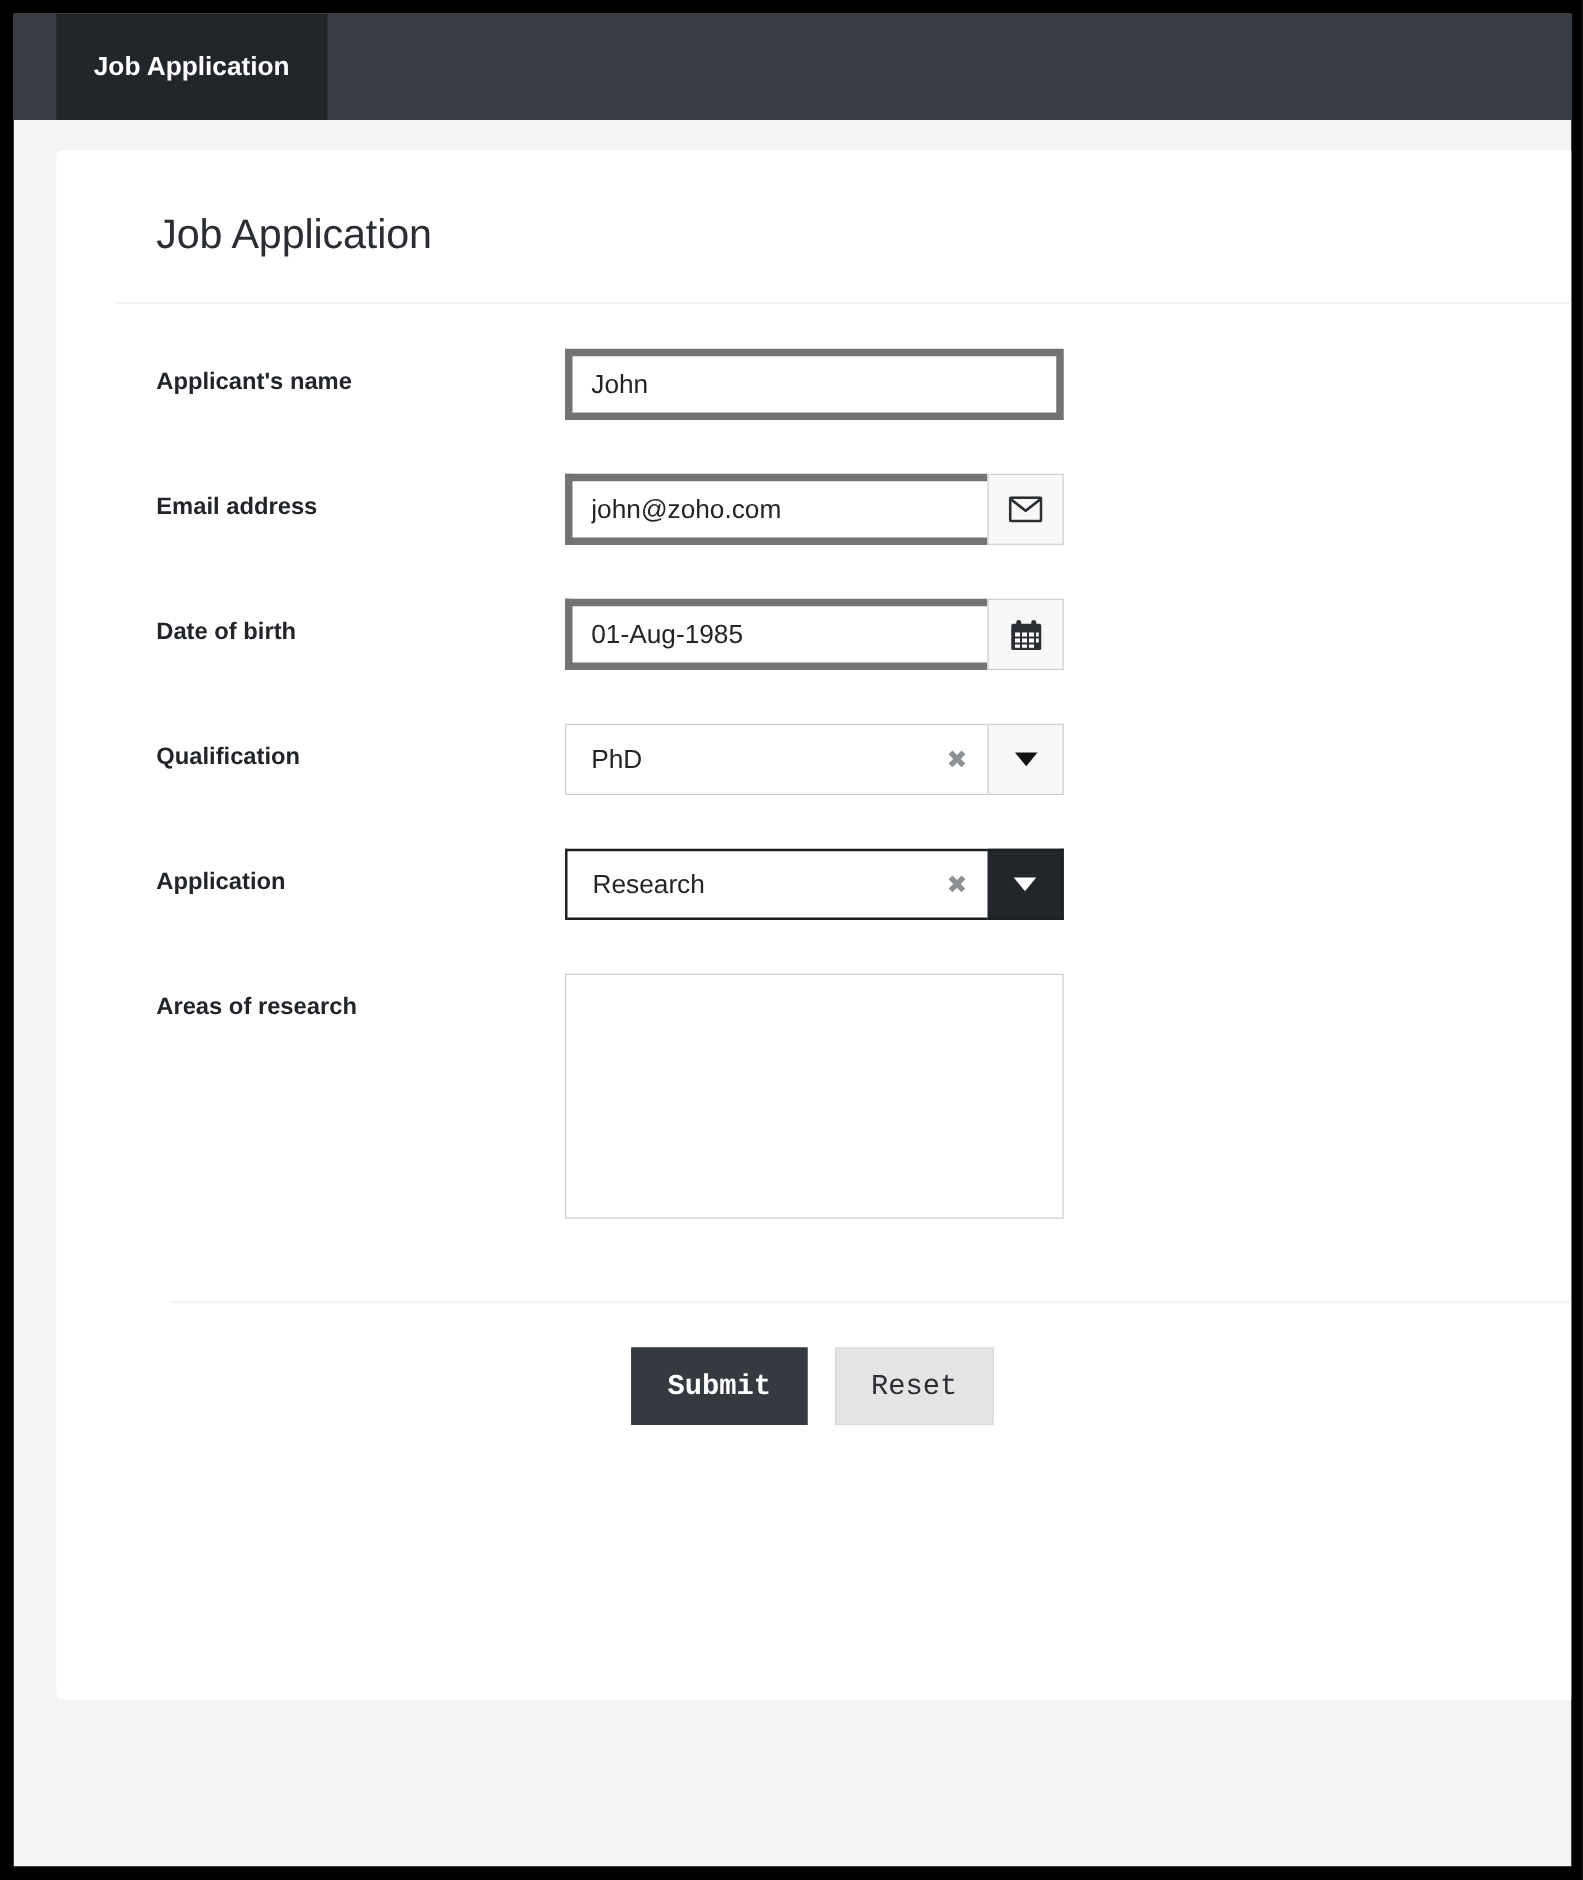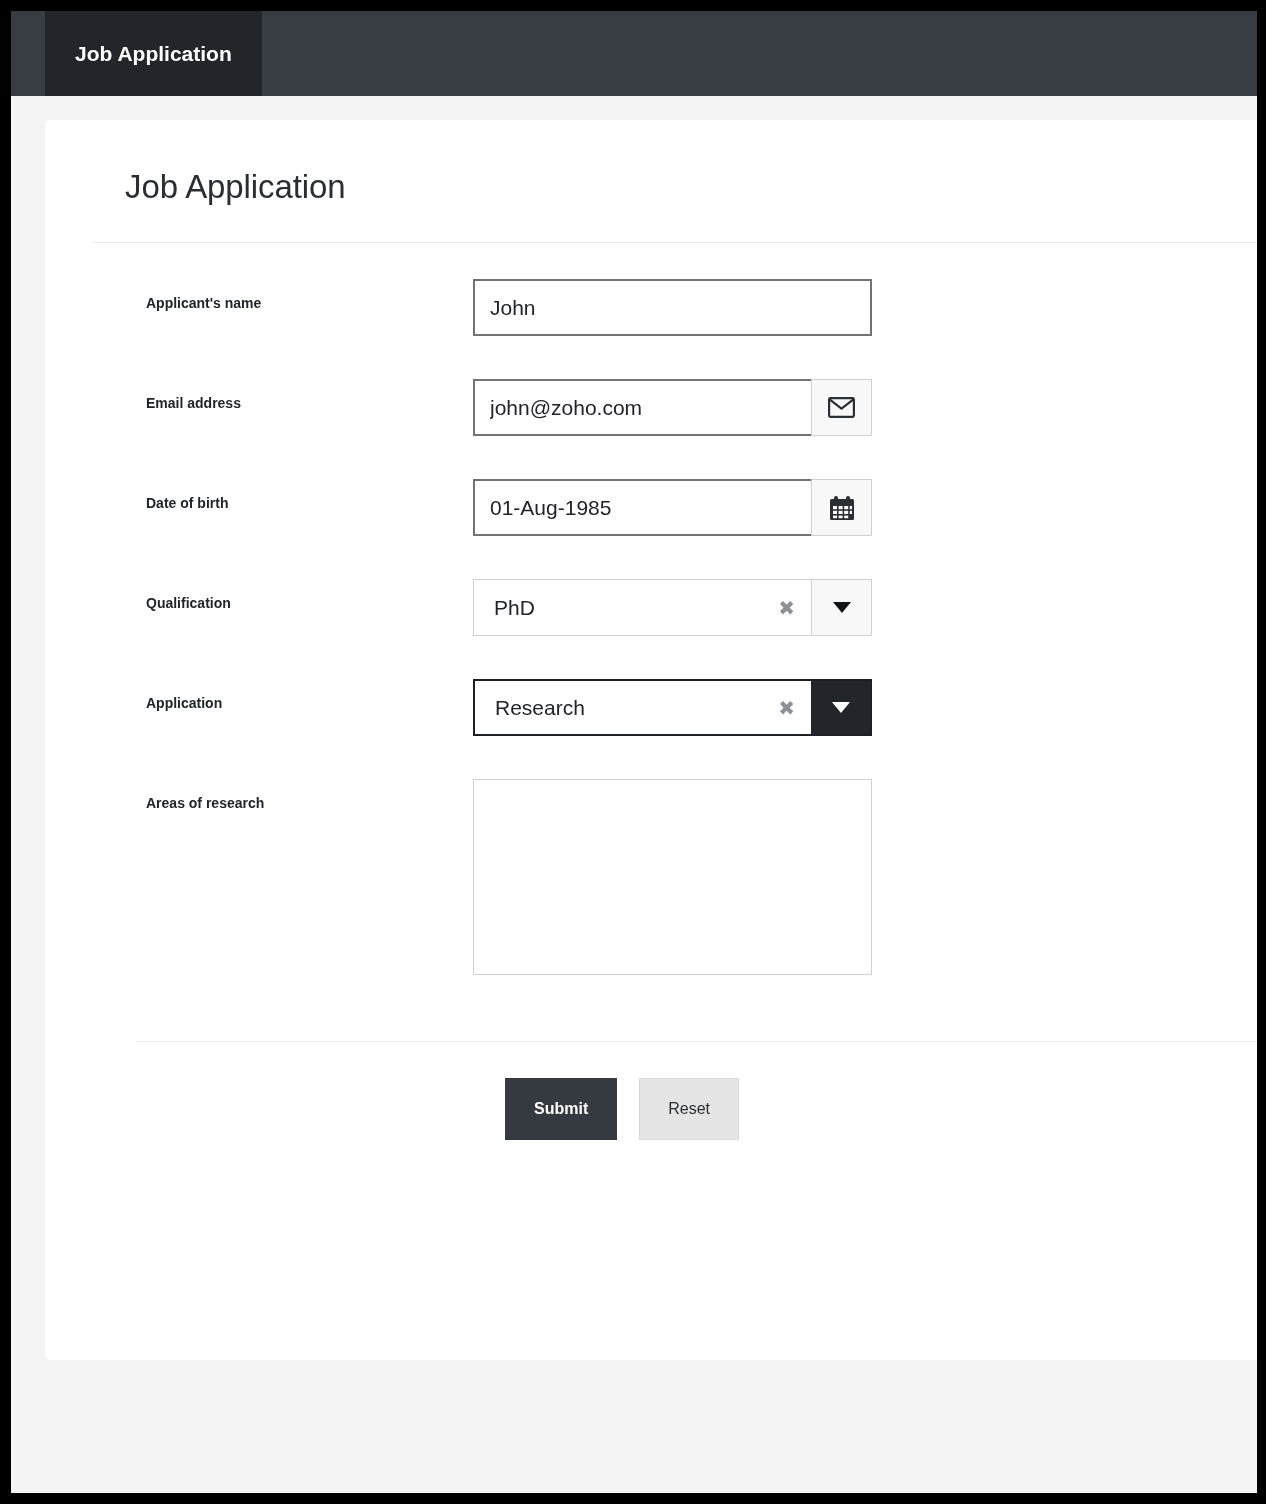--- a/index.html
+++ b/index.html
@@ -103,36 +103,35 @@
     align-items: flex-start;
     margin-bottom: 43px;
     padding-left: 80px;
   }
   .form-row.row-textarea { margin-bottom: 36px; }
   .form-row.row-last { margin-bottom: 30px; }
 
   .form-label {
     width: 327px;
     flex: 0 0 327px;
-    font-size: 14px;
+    font-size: 19px;
     font-weight: 700;
     color: #212529;
     padding-top: 16px;
     line-height: 1.2;
     white-space: nowrap;
-    margin-left: 21px;
   }
 
   .control { display: flex; align-items: stretch; }
 
   
   .text-input {
     width: 399px;
     height: 57px;
-    border: 2px solid #737373;
+    border: 6px solid #737373;
     background: #ffffff;
     font-family: "Liberation Sans", sans-serif;
     font-size: 21px;
     color: #222428;
     padding: 0 15px;
     outline: none;
   }
   .text-input::placeholder { color: #9a9da1; }
 
   
@@ -228,22 +227,22 @@
     margin-left: 92px;
     width: 1168px;
   }
   .btn-row {
     display: flex;
     align-items: center;
     padding: 36px 0 0 460px;
     gap: 22px;
   }
   .btn {
-    font-family: Liberation Sans, sans-serif;
-    font-size: 16px;
+    font-family: Liberation Mono, monospace;
+    font-size: 23px;
     font-weight: 700;
     padding: 0 28px;
     height: 62px;
     display: flex;
     align-items: center;
     justify-content: center;
     cursor: pointer;
     border: 1px solid transparent;
   }
   .btn-primary {

